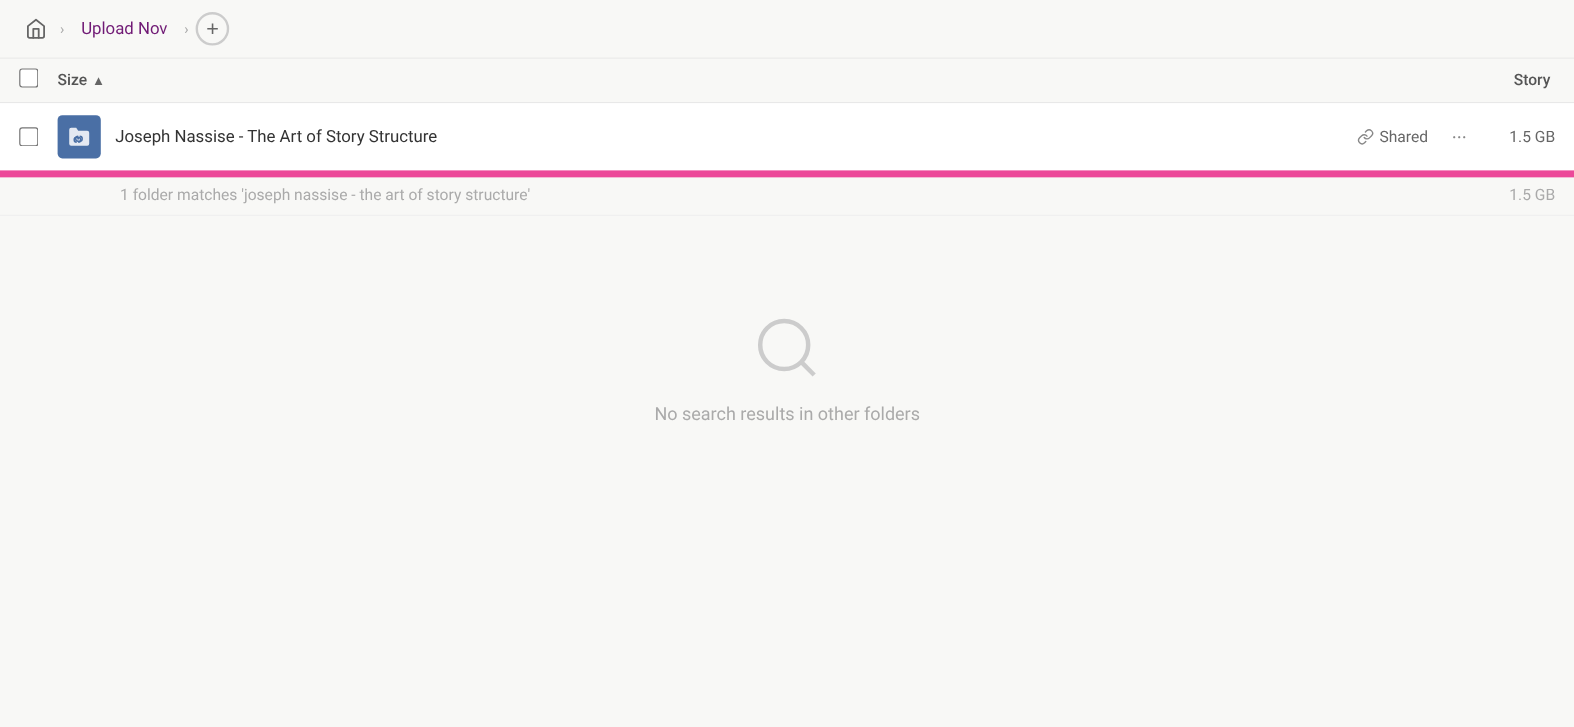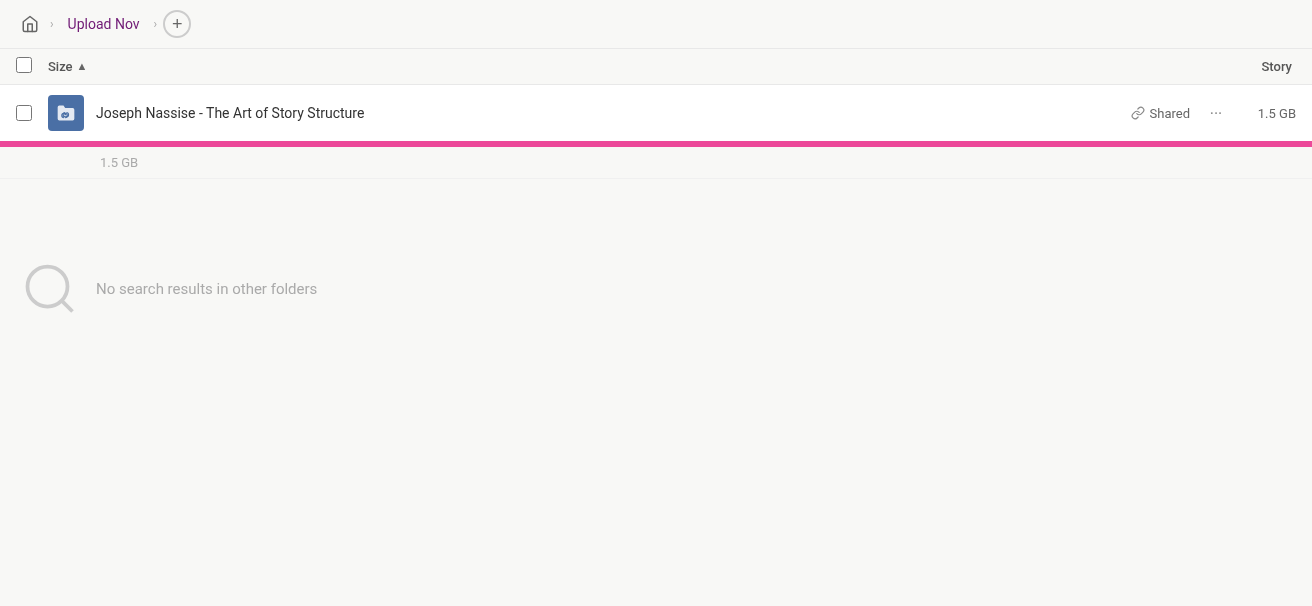--- a/index.html
+++ b/index.html
@@ -186,22 +186,23 @@
     }
 
     .match-size {
       font-size: 13px;
       color: #aaa;
     }
 
     
     .empty-state {
       display: flex;
-      flex-direction: row;
-      align-items: center;
+      flex-direction: column;
+      align-items: center;
+      justify-content: center;
       padding: 80px 20px 40px;
       gap: 16px;
     }
 
     .search-icon-large {
       width: 60px;
       height: 60px;
       color: #ccc;
     }
 
@@ -276,20 +277,21 @@
     </svg>
     <span>Shared</span>
   </div>
   <div class="more-options">
     <span>···</span>
   </div>
   <div class="file-size">1.5 GB</div>
 </div>
 
 <div class="match-row">
+  <span class="match-text">1 folder matches 'joseph nassise - the art of story structure'</span>
   <span class="match-size">1.5 GB</span>
 </div>
 
 <div class="empty-state">
   <svg class="search-icon-large" viewBox="0 0 24 24" fill="none" stroke="#ccc" stroke-width="1.5">
     <circle cx="11" cy="11" r="8"></circle>
     <line x1="21" y1="21" x2="16.65" y2="16.65"></line>
   </svg>
   <div class="empty-state-text">No search results in other folders</div>
 </div>

